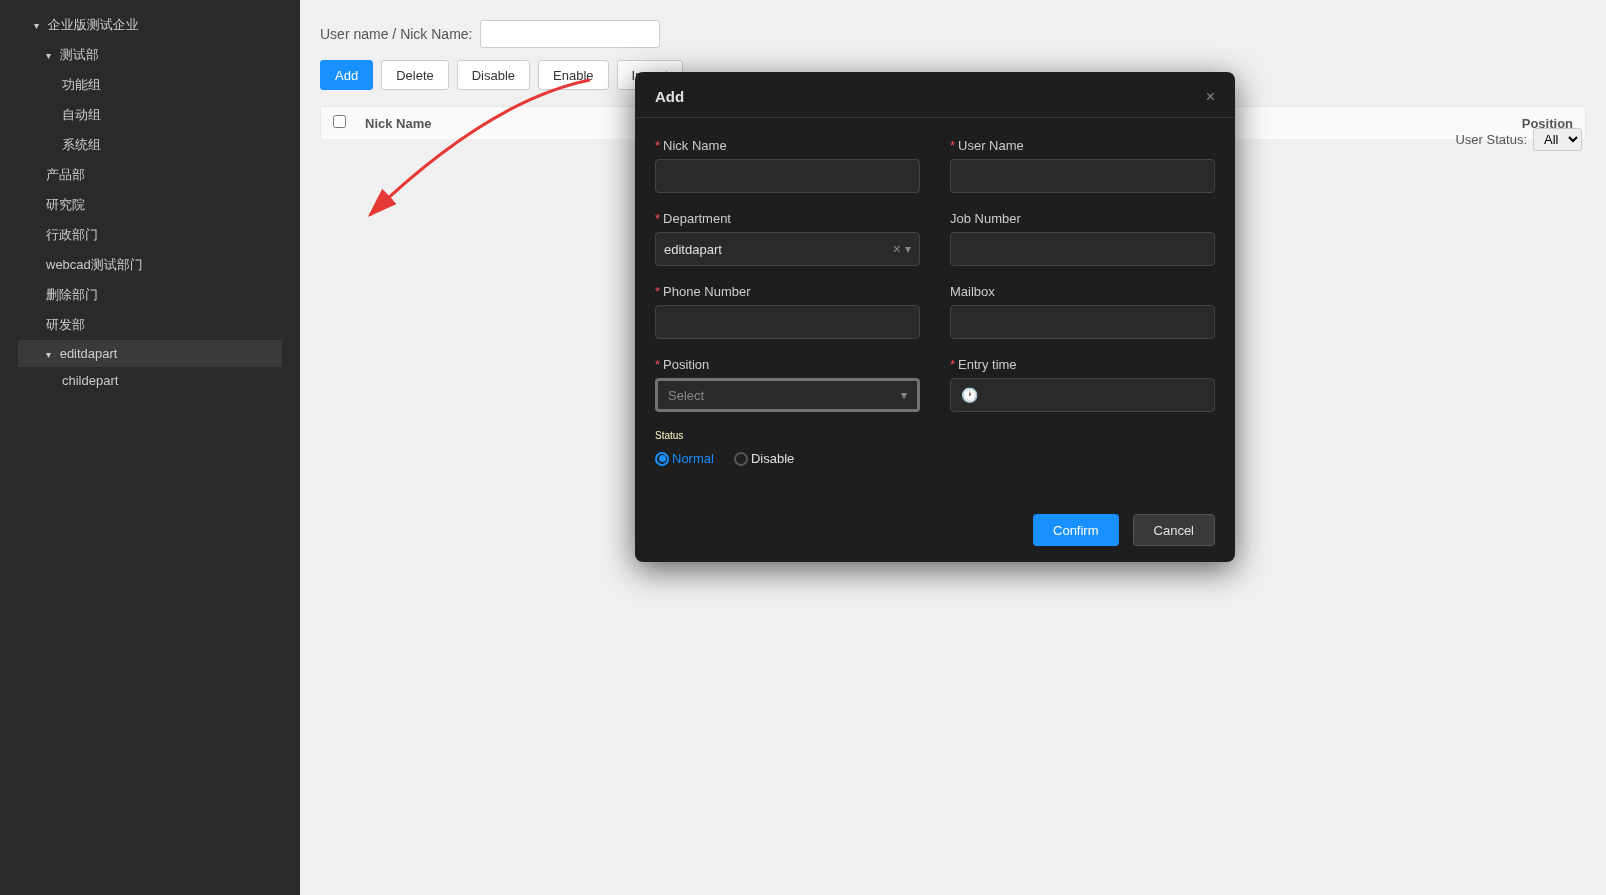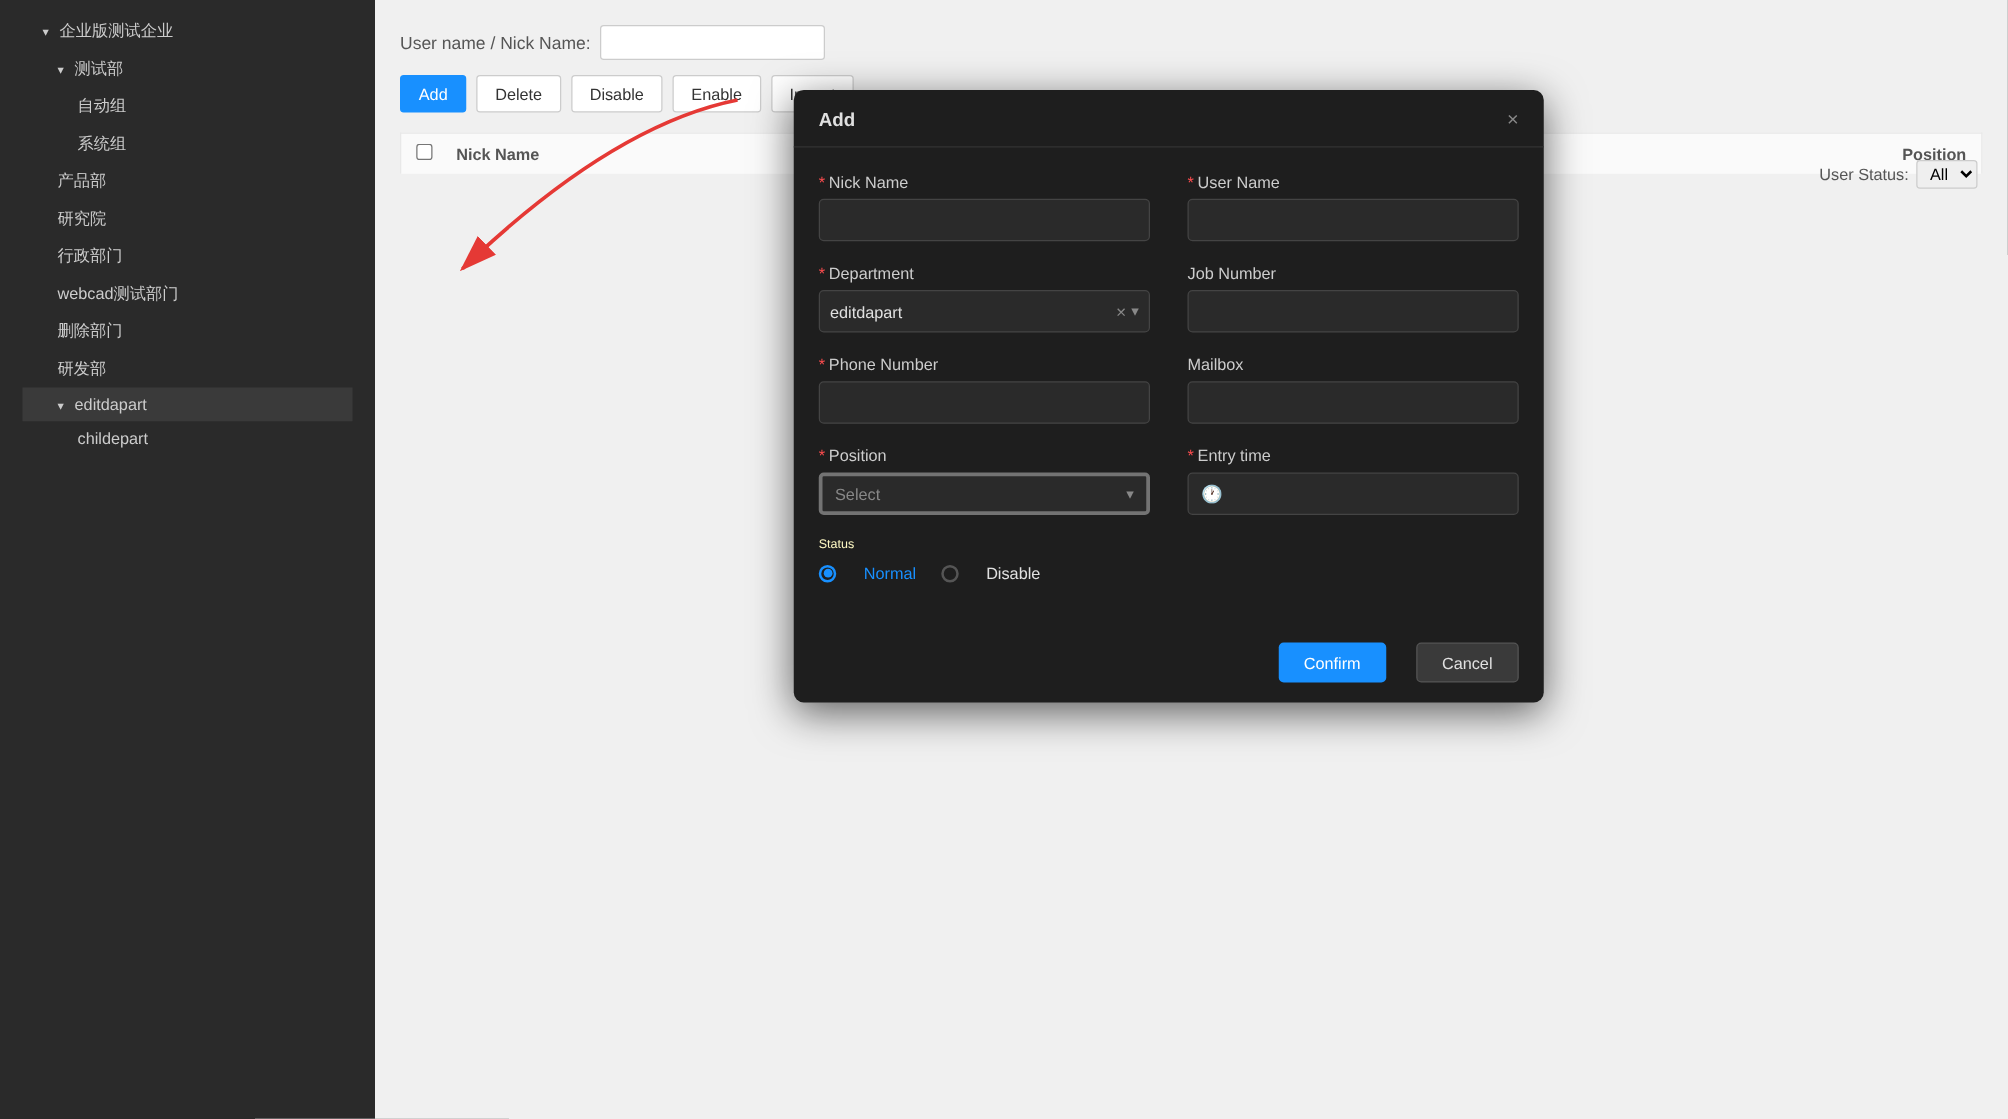--- a/index.html
+++ b/index.html
@@ -274,21 +274,21 @@
       margin-bottom: 10px;
     }
     .radio-group {
       display: flex;
       gap: 20px;
       align-items: center;
     }
     .radio-item {
       display: flex;
       align-items: center;
-      gap: 22px;
+      gap: 3px;
       cursor: pointer;
     }
     .radio-circle {
       width: 14px;
       height: 14px;
       border-radius: 50%;
       border: 2px solid #555;
       display: flex;
       align-items: center;
       justify-content: center;
@@ -304,21 +304,21 @@
     }
     .radio-text {
       font-size: 13px;
       color: #e0e0e0;
     }
     .radio-text.normal { color: #1890ff; }
 
     .modal-footer {
       display: flex;
       justify-content: flex-end;
-      gap: 24px;
+      gap: 14px;
       padding: 12px 20px 16px;
     }
     .btn-confirm {
       height: 32px;
       padding: 0 20px;
       background: #1890ff;
       color: #fff;
       border: none;
       border-radius: 4px;
       font-size: 13px;
@@ -341,20 +341,23 @@
 <div style="position:absolute;inset:0;background:#9a9a9a;z-index:0;"></div>
 
 <div class="sidebar">
   <div class="sidebar-item">
     <span class="expand-icon">▾</span>
     <span>企业版测试企业</span>
   </div>
   <div class="sidebar-item indent1">
     <span class="expand-icon">▾</span>
     <span>测试部</span>
+  </div>
+  <div class="sidebar-item indent2">
+    <span>功能组</span>
   </div>
   <div class="sidebar-item indent2">
     <span>自动组</span>
   </div>
   <div class="sidebar-item indent2">
     <span>系统组</span>
   </div>
   <div class="sidebar-item indent1">
     <span>产品部</span>
   </div>

